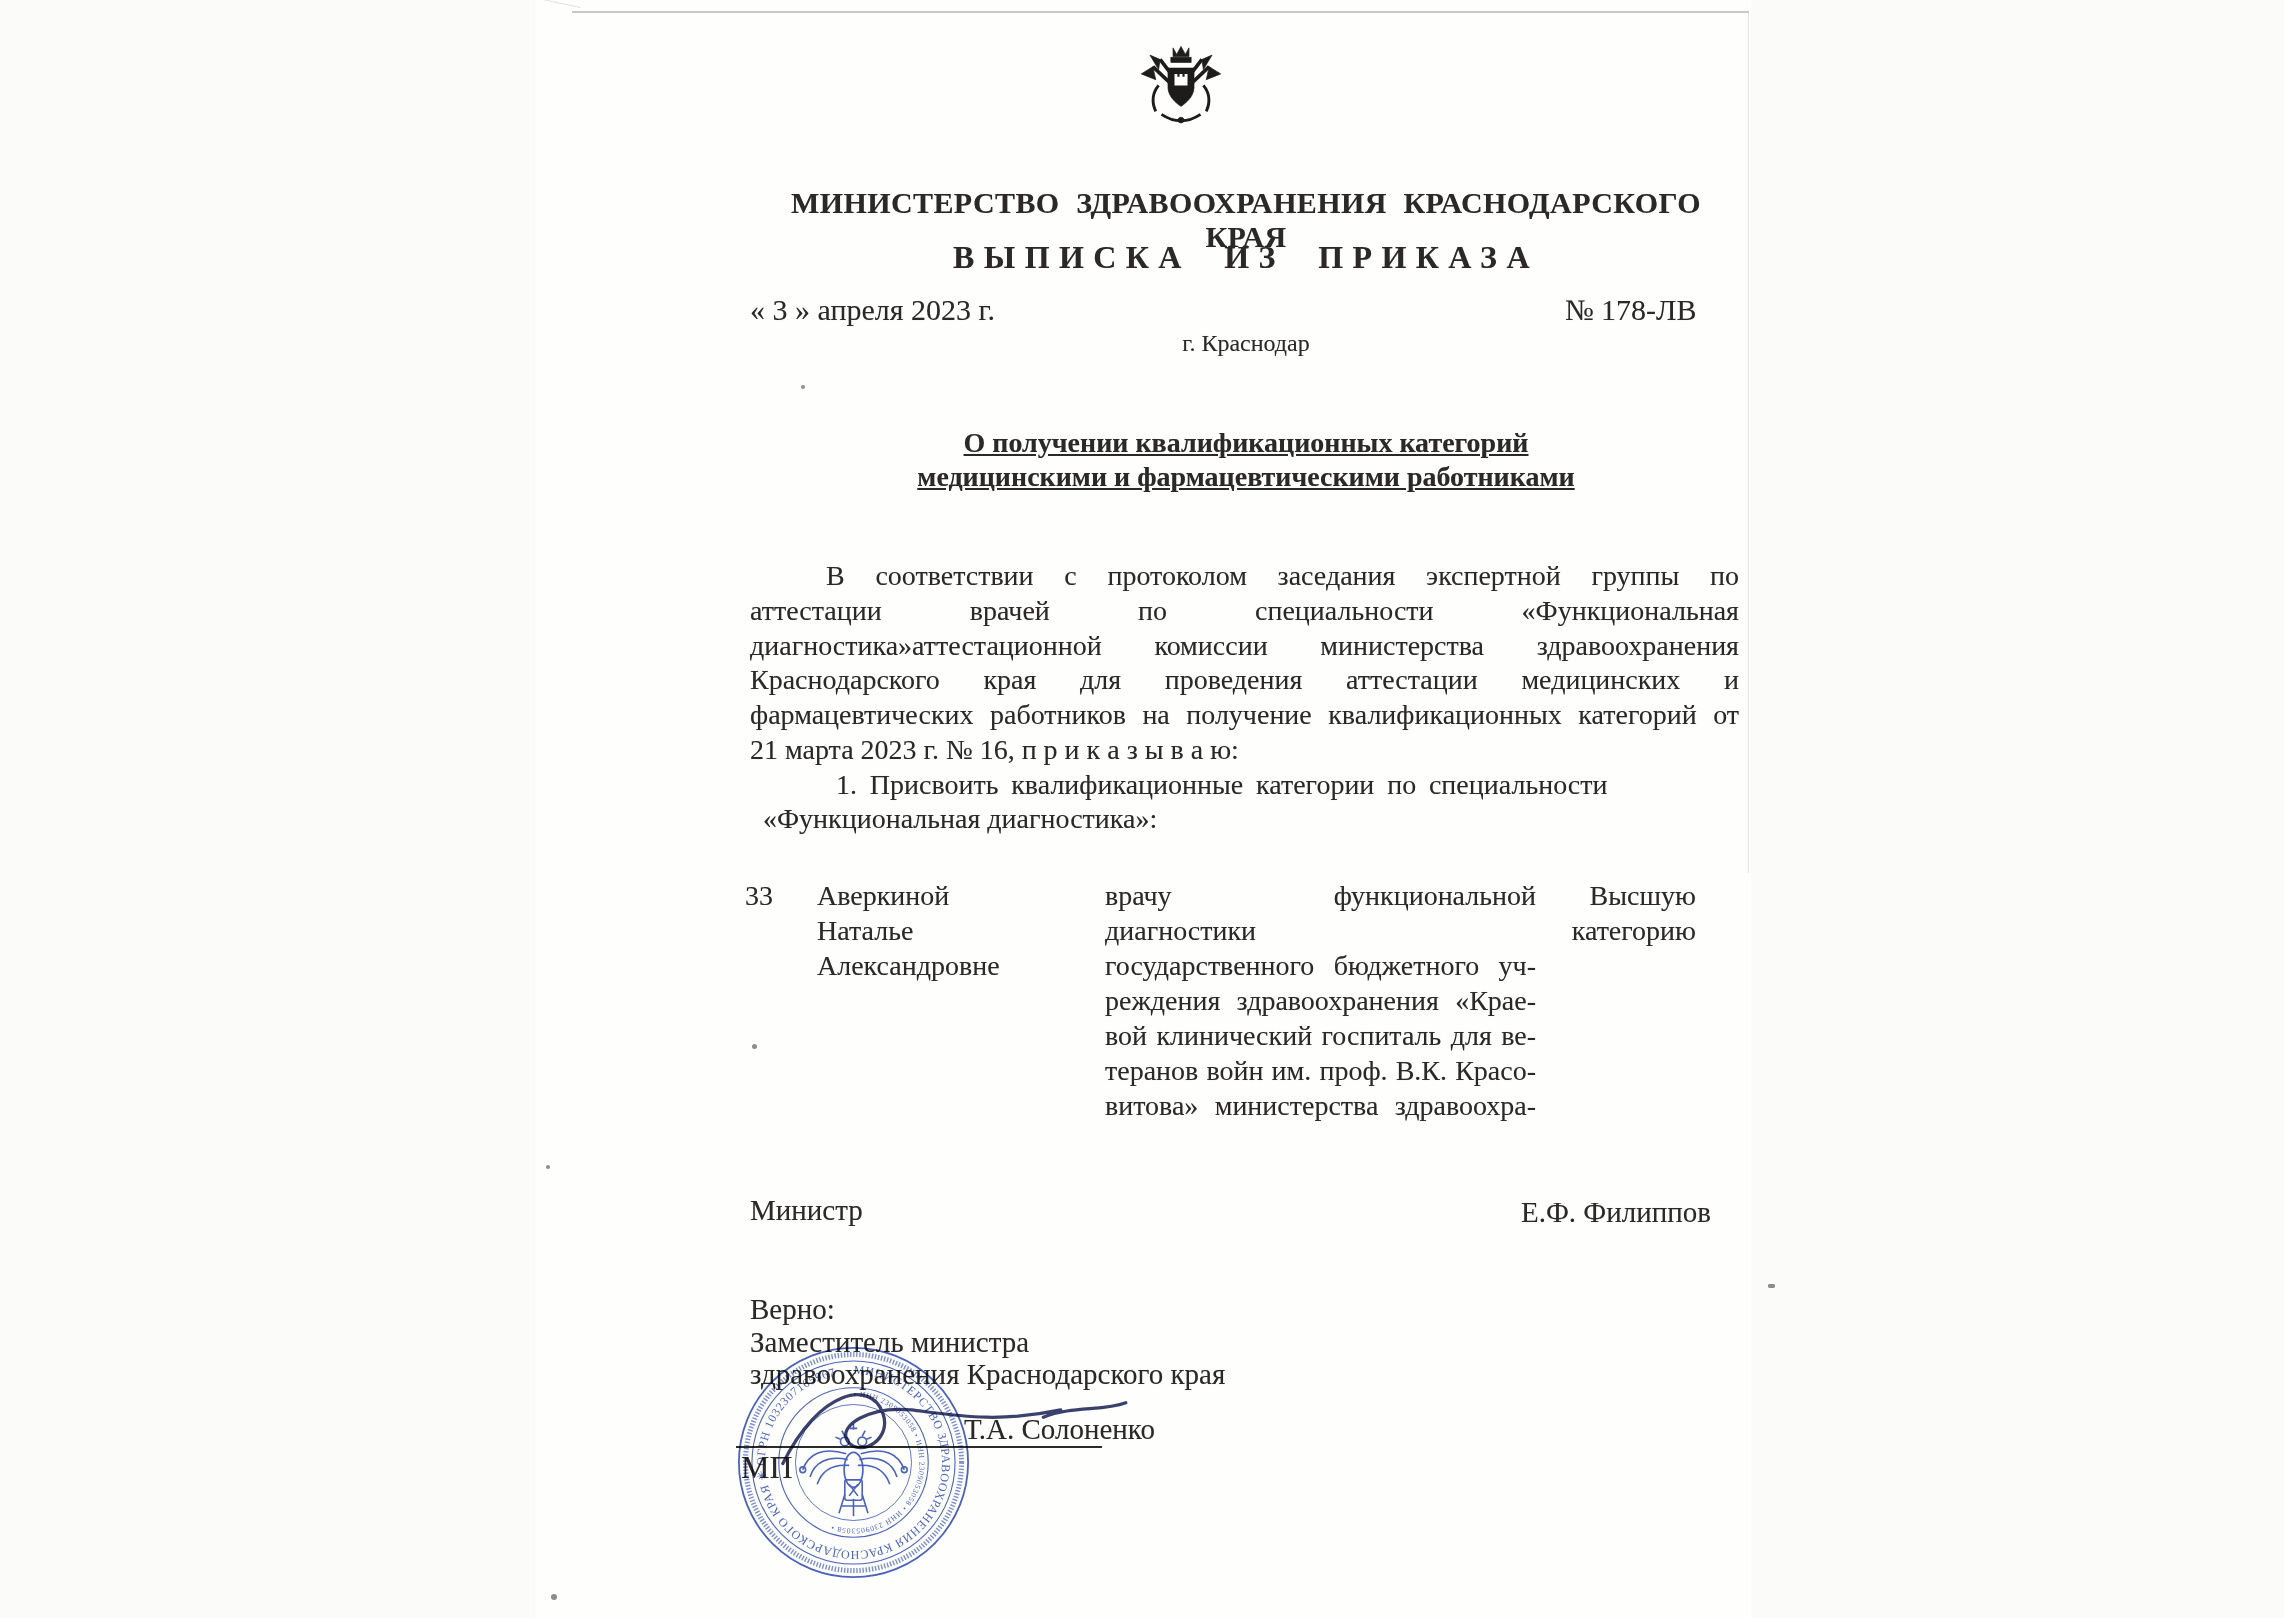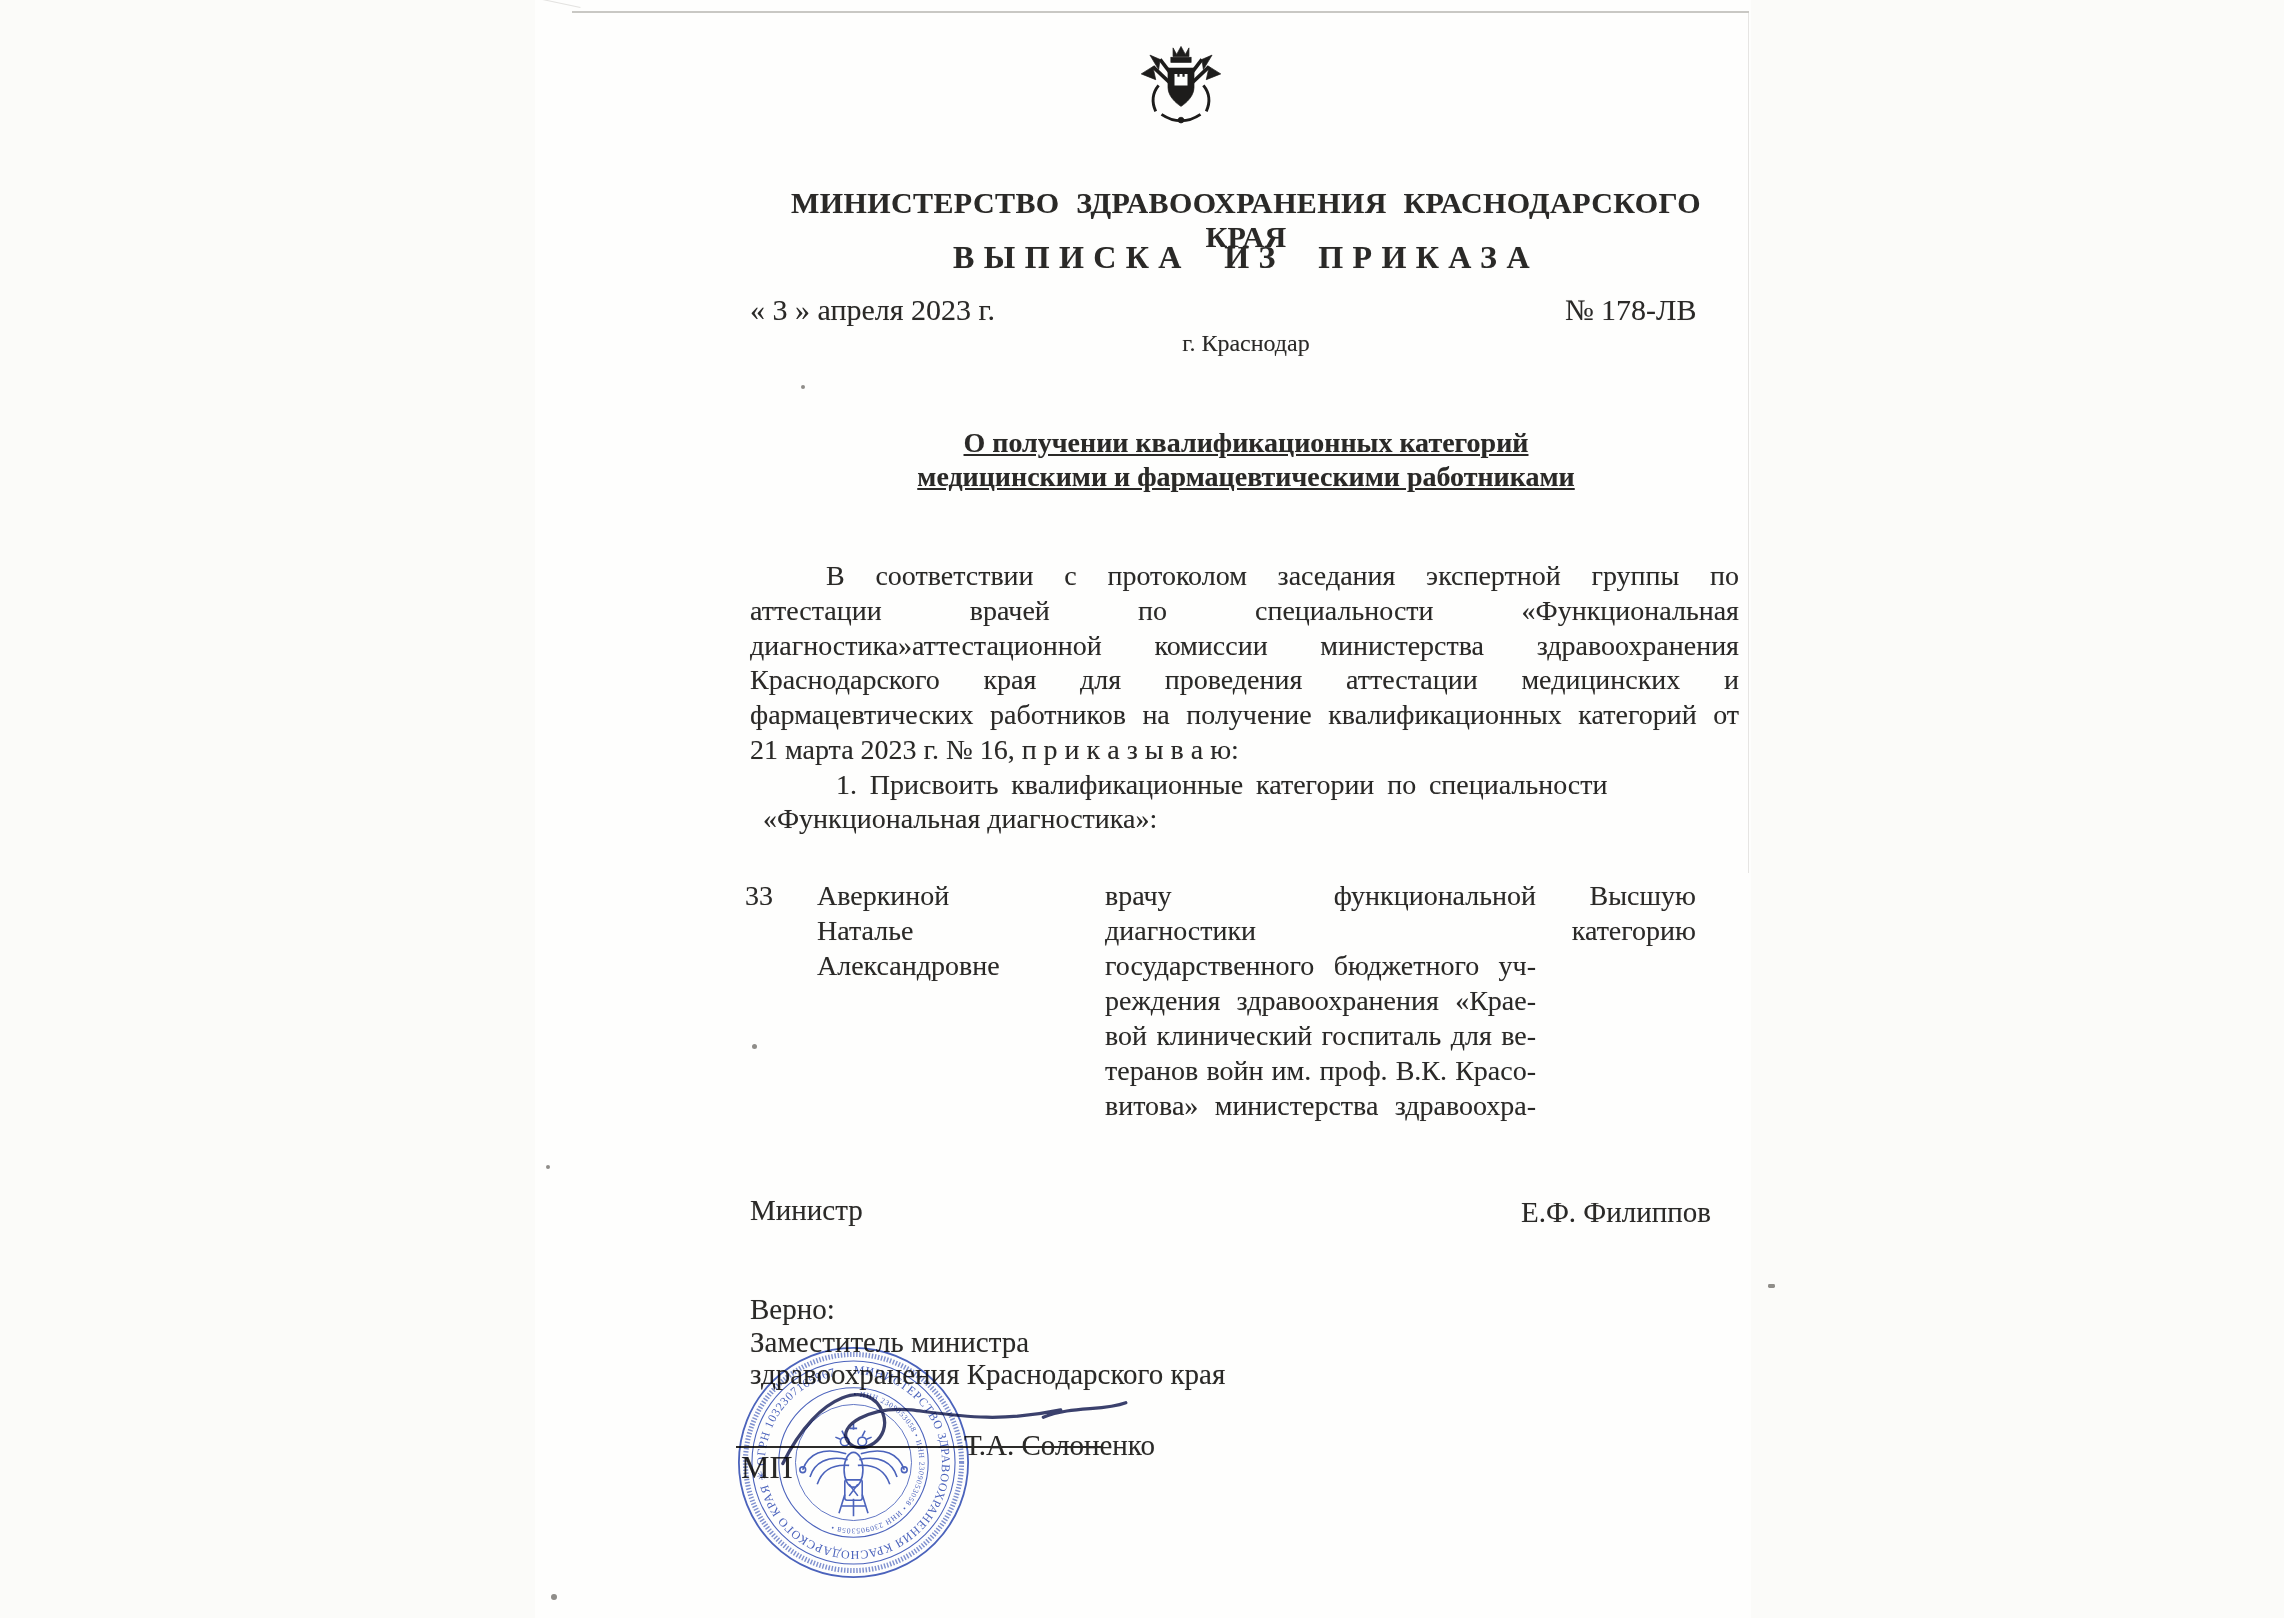--- a/index.html
+++ b/index.html
@@ -100,21 +100,21 @@
     <div>категорию</div>
   </div>
 
   <div class="abs txt" style="left:750px;top:1194px;font-size:29px;">Министр</div>
   <div class="abs txt" style="left:1514px;top:1196px;width:197px;font-size:29px;text-align:right;">Е.Ф. Филиппов</div>
 
   <div class="abs txt cert" style="left:750px;top:1293px;">Верно:</div>
   <div class="abs txt cert" style="left:750px;top:1326px;">Заместитель министра</div>
   <div class="abs txt cert" style="left:750px;top:1358px;">здравоохранения Краснодарского края</div>
   <div class="abs" style="left:736px;top:1446px;width:366px;height:2.2px;background:#2c2b29;"></div>
-  <div class="abs txt" style="left:964px;top:1413px;font-size:29px;margin-top:16px;">Т.А. Солоненко</div>
+  <div class="abs txt" style="left:964px;top:1413px;font-size:29px;">Т.А. Солоненко</div>
   <div class="abs txt" style="left:741px;top:1449px;font-size:32px;">МП</div>
 
   <svg class="abs stamp" style="left:736px;top:1345px;color:#3b55b8;" width="235" height="235" viewBox="0 0 324 324">
     <defs>
       <path id="ring-outer" d="M162 40 A122 122 0 1 1 161.9 40"></path>
       <path id="ring-inner" d="M162 71 A91 91 0 1 1 161.9 71"></path>
     </defs>
     <g fill="none" stroke="#3b55b8">
       <circle cx="162" cy="162" r="158" stroke-width="2.5"></circle>
       <circle cx="162" cy="162" r="149" stroke-width="7" stroke-dasharray="2 2.3" opacity=".7"></circle>

